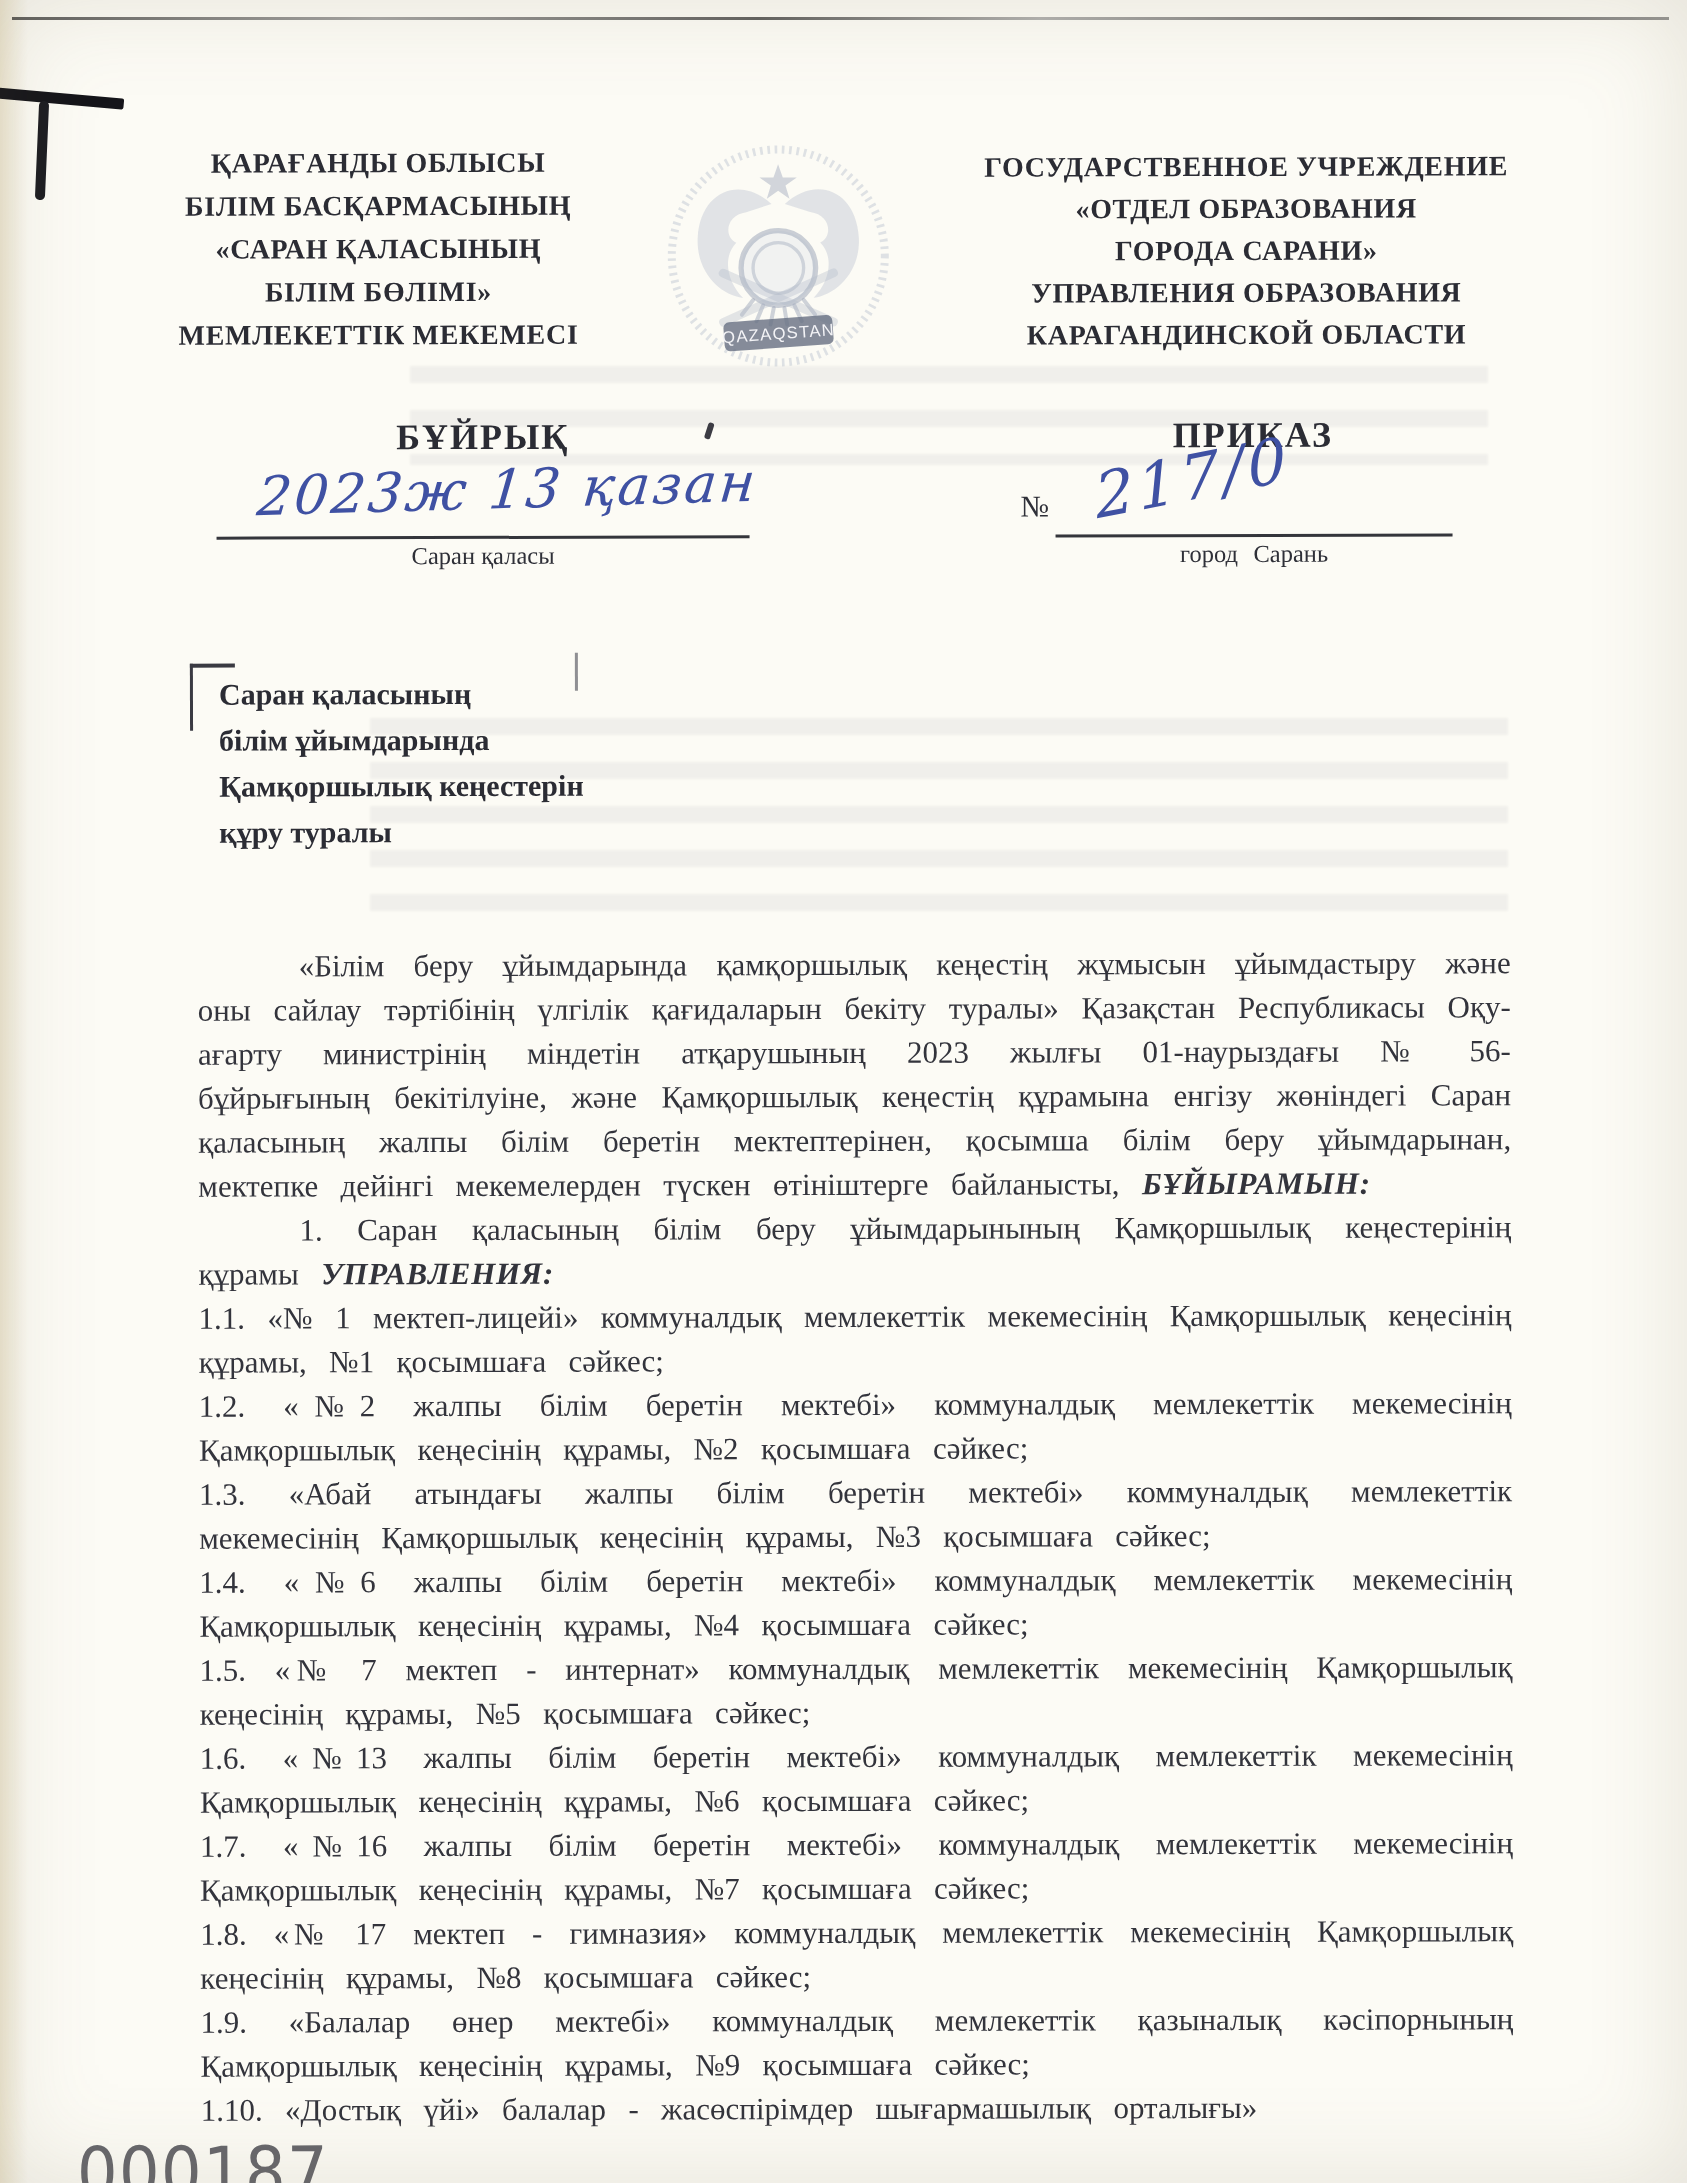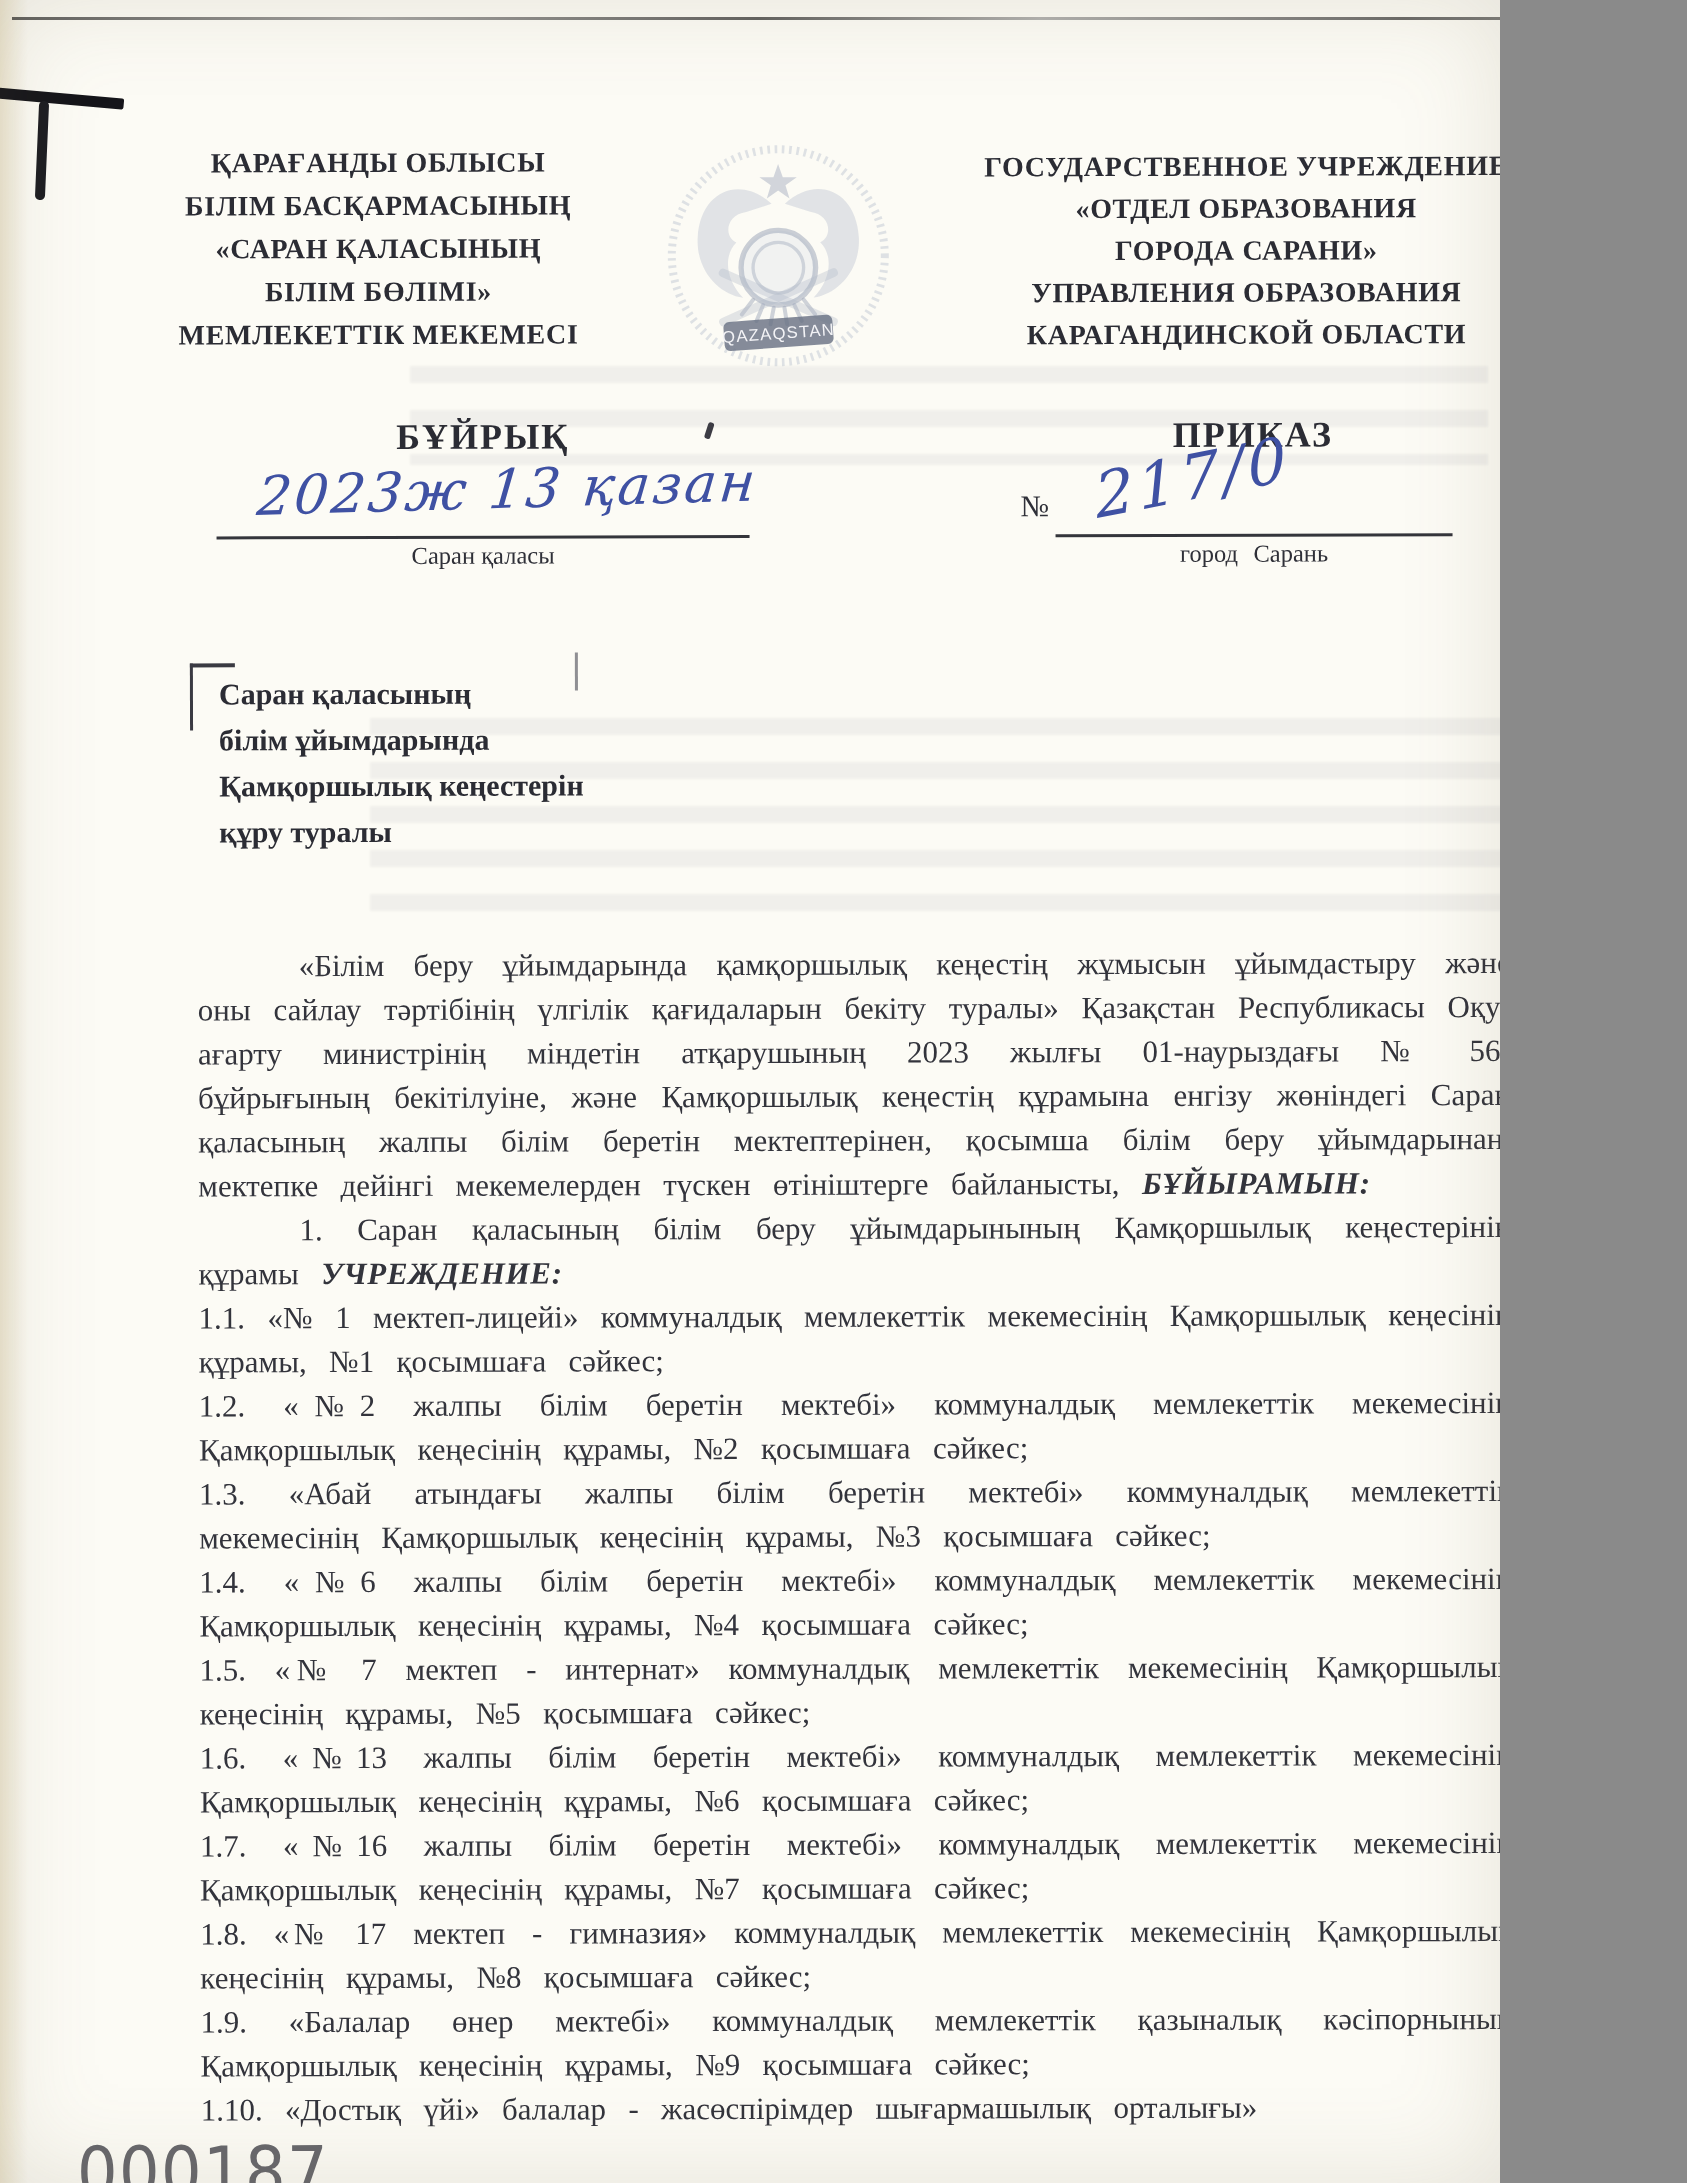--- a/index.html
+++ b/index.html
@@ -1,19 +1,19 @@
 <!DOCTYPE html>
 <html style="font-size:10.6px"><head>
 <meta charset="utf-8">
 <title>Scanned order document</title>
 <style>
   html,body{margin:0;padding:0;background:#8a8a8a;}
   .page{
     position:relative;
-    width:1500px;height:2183px;
+    width:1687px;height:2183px;
     background:#fcfbf5;
     overflow:hidden;
     font-family:"Liberation Serif", serif;
     color:#2f3038;
   }
   .content{position:absolute;inset:0;transform:rotate(-0.15deg);}
 
   
   .scan-top-line{position:absolute;left:12px;top:17px;width:1657px;height:3.3px;
     background:linear-gradient(90deg,#2c2c2c 0%,#8a8a8a 22%,#2e2e2e 45%,#9a9a9a 62%,#3a3a3a 84%,#777 100%);
@@ -143,21 +143,21 @@
     <div class="subject-tick-right"></div>
     <div class="subject">
       <div>Саран қаласының</div>
       <div>білім ұйымдарында</div>
       <div>Қамқоршылық кеңестерін</div>
       <div>құру туралы</div>
     </div>
 
     <div class="body-text">
       <p class="para indent"><span>«Білім беру ұйымдарында қамқоршылық кеңестің жұмысын ұйымдастыру және оны сайлау тәртібінің үлгілік қағидаларын бекіту туралы» Қазақстан Республикасы Оқу-ағарту министрінің міндетін атқарушының 2023 жылғы 01-наурыздағы № 56-бұйрығының бекітілуіне, және Қамқоршылық кеңестің құрамына енгізу жөніндегі Саран қаласының жалпы білім беретін мектептерінен, қосымша білім беру ұйымдарынан, мектепке дейінгі мекемелерден түскен өтініштерге байланысты, </span><span class="bold">БҰЙЫРАМЫН:</span></p>
-      <p class="para indent"><span>1. Саран қаласының білім беру ұйымдарынының Қамқоршылық кеңестерінің құрамы </span><span class="bold">УЧРЕЖДЕНИЕ:</span></p>
+      <p class="para indent"><span>1. Саран қаласының білім беру ұйымдарынының Қамқоршылық кеңестерінің құрамы </span><span class="bold">УПРАВЛЕНИЯ:</span></p>
       <p class="para">1.1. «№ 1 мектеп-лицейі» коммуналдық мемлекеттік мекемесінің Қамқоршылық кеңесінің құрамы, №1 қосымшаға сәйкес;</p>
       <p class="para">1.2. «№2 жалпы білім беретін мектебі» коммуналдық мемлекеттік мекемесінің Қамқоршылық кеңесінің құрамы, №2 қосымшаға сәйкес;</p>
       <p class="para">1.3. «Абай атындағы жалпы білім беретін мектебі» коммуналдық мемлекеттік мекемесінің Қамқоршылық кеңесінің құрамы, №3 қосымшаға сәйкес;</p>
       <p class="para">1.4. «№6 жалпы білім беретін мектебі» коммуналдық мемлекеттік мекемесінің Қамқоршылық кеңесінің құрамы, №4 қосымшаға сәйкес;</p>
       <p class="para">1.5. «№ 7 мектеп - интернат» коммуналдық мемлекеттік мекемесінің Қамқоршылық кеңесінің құрамы, №5 қосымшаға сәйкес;</p>
       <p class="para">1.6. «№13 жалпы білім беретін мектебі» коммуналдық мемлекеттік мекемесінің Қамқоршылық кеңесінің құрамы, №6 қосымшаға сәйкес;</p>
       <p class="para">1.7. «№16 жалпы білім беретін мектебі» коммуналдық мемлекеттік мекемесінің Қамқоршылық кеңесінің құрамы, №7 қосымшаға сәйкес;</p>
       <p class="para">1.8. «№ 17 мектеп - гимназия» коммуналдық мемлекеттік мекемесінің Қамқоршылық кеңесінің құрамы, №8 қосымшаға сәйкес;</p>
       <p class="para">1.9. «Балалар өнер мектебі» коммуналдық мемлекеттік қазыналық кәсіпорнының Қамқоршылық кеңесінің құрамы, №9 қосымшаға сәйкес;</p>
       <p class="para">1.10. «Достық үйі» балалар - жасөспірімдер шығармашылық орталығы»</p>

